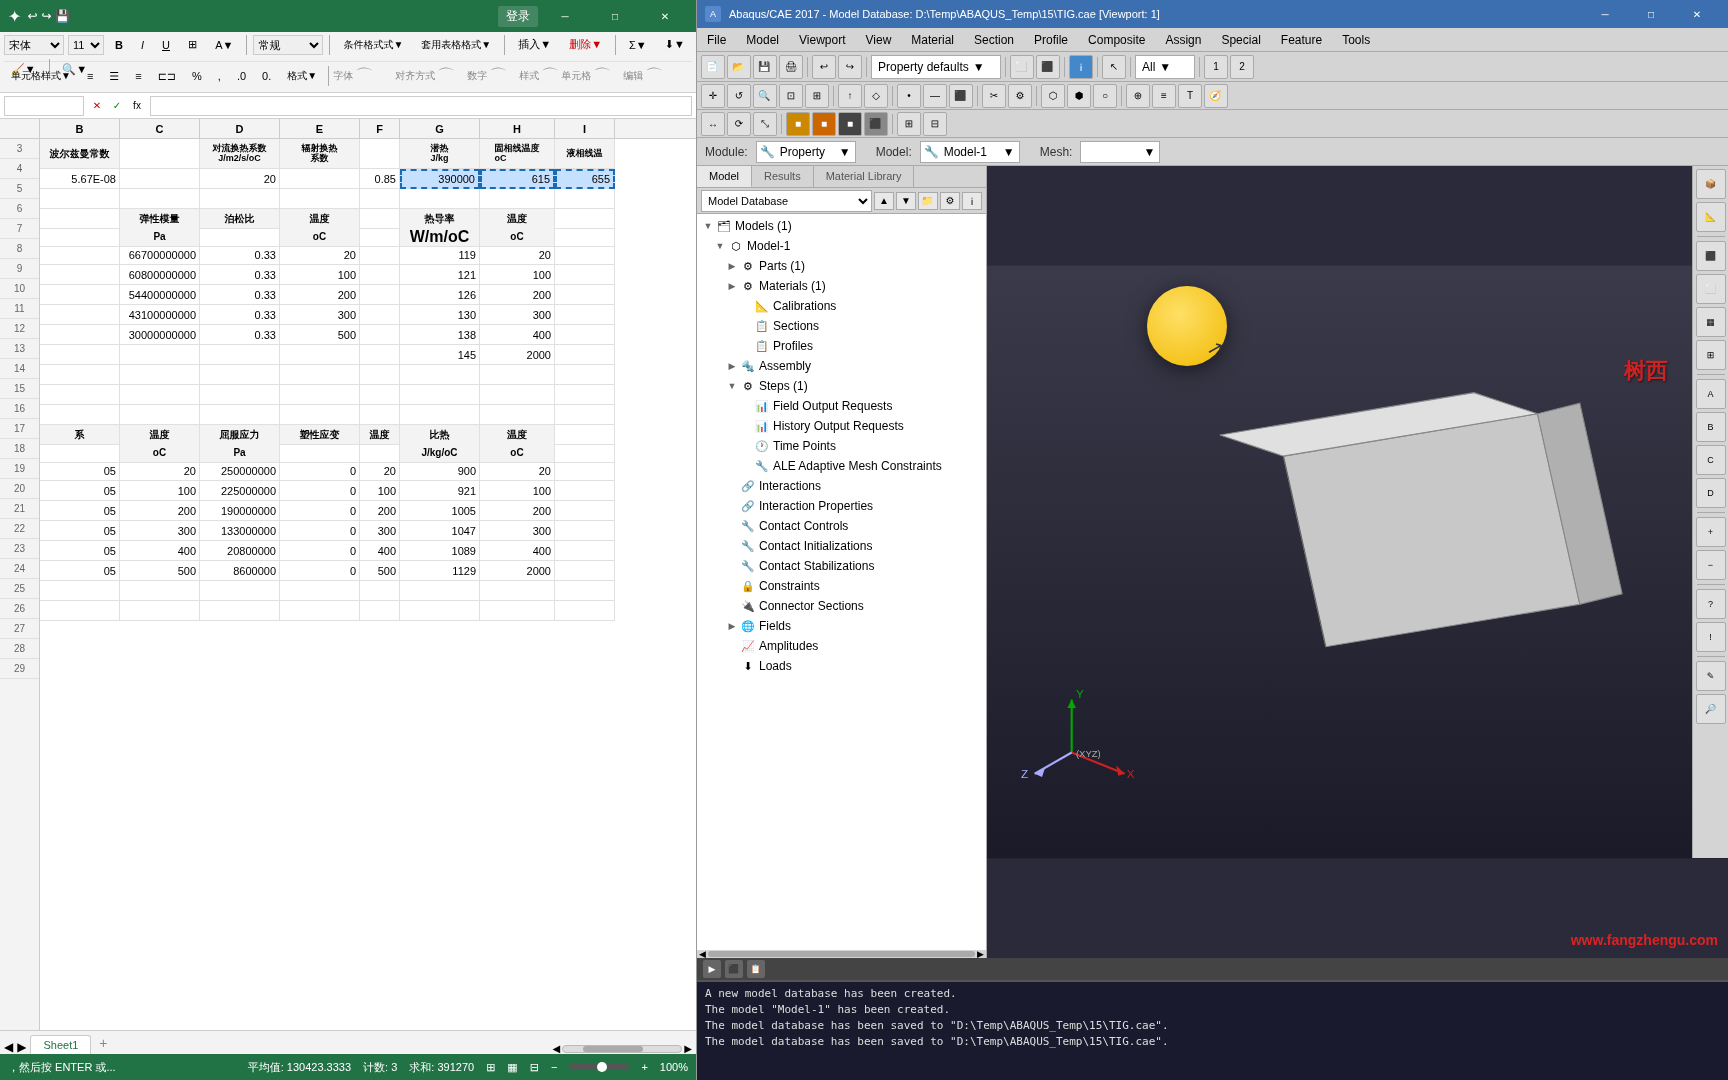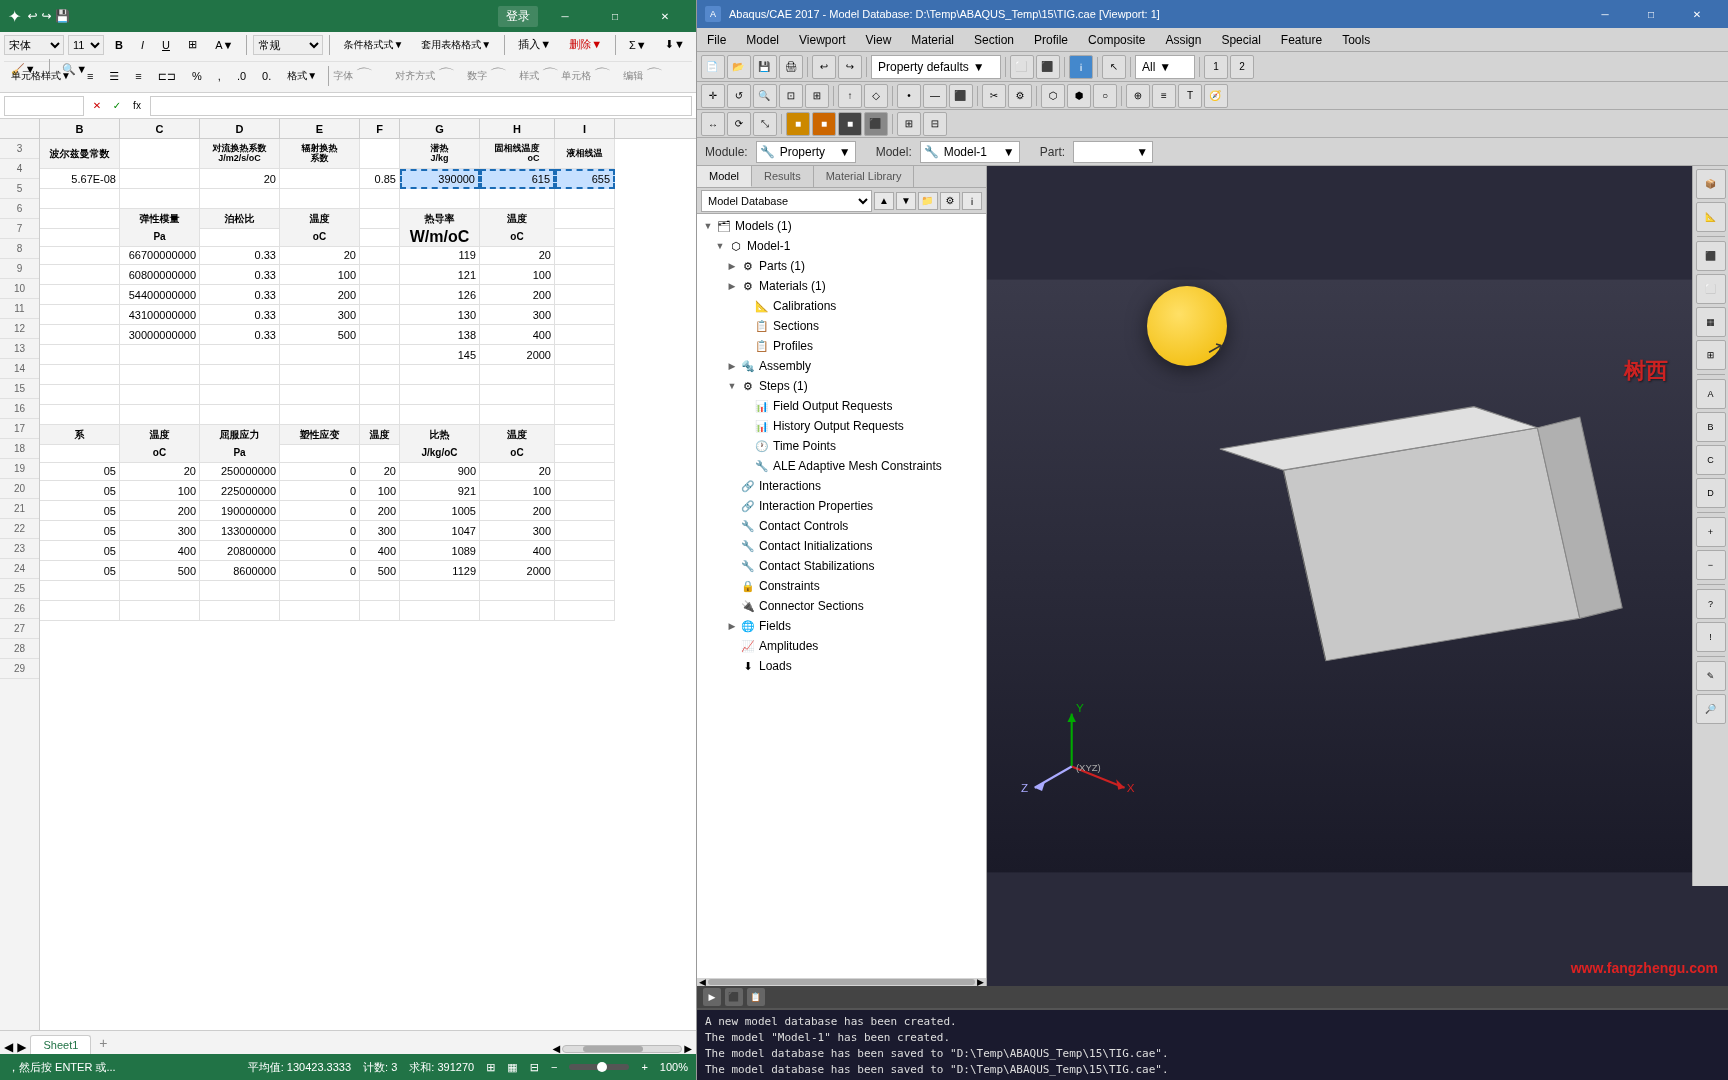--- a/index.html
+++ b/index.html
@@ -401,21 +401,21 @@
       display: flex; align-items: center; justify-content: center;
       cursor: pointer;
       font-size: 10px;
       border-radius: 2px;
       margin: 1px 0;
     }
     .rt-separator { width: 28px; height: 1px; background: #aaa; margin: 2px 0; }
 
     
     .abaqus-messages {
-      height: 72px;
+      height: 100px;
       background: #1a1a2e;
       color: #ddd;
       font-family: monospace;
       font-size: 11px;
       padding: 4px 8px;
       overflow-y: auto;
       border-top: 2px solid #555;
     }
     .msg-toolbar {
       height: 22px;
@@ -634,21 +634,21 @@
 
       <div class="grid-area" id="grid-area">
 
         <div class="grid-row" style="height:30px;">
           <div class="cell col-B header-cell" style="font-size:10px;height:30px;word-wrap:break-word;white-space:normal;line-height:1.2;text-align:center;justify-content:center;">波尔兹曼常数</div>
           <div class="cell col-C" style="height:30px;"></div>
           <div class="cell col-D header-cell" style="font-size:9px;height:30px;white-space:normal;line-height:1.1;text-align:center;justify-content:center;">对流换热系数<br>J/m2/s/oC</div>
           <div class="cell col-E header-cell" style="font-size:9px;height:30px;white-space:normal;line-height:1.1;text-align:center;justify-content:center;">辐射换热<br>系数</div>
           <div class="cell col-F" style="height:30px;"></div>
           <div class="cell col-G header-cell" style="font-size:9px;height:30px;white-space:normal;line-height:1.1;text-align:center;justify-content:center;">潜热<br>J/kg</div>
-          <div class="cell col-H header-cell" style="font-size:9px;height:30px;white-space:normal;line-height:1.1;text-align:right;justify-content:center;">固相线温度<br>oC</div>
+          <div class="cell col-H header-cell" style="font-size:9px;height:30px;white-space:normal;line-height:1.1;text-align:left;justify-content:center;">固相线温度<br>oC</div>
           <div class="cell col-I header-cell" style="font-size:9px;height:30px;white-space:normal;line-height:1.1;text-align:center;justify-content:center;">液相线温</div>
         </div>
 
         <div class="grid-row">
           <div class="cell col-B num">5.67E-08</div>
           <div class="cell col-C"></div>
           <div class="cell col-D num">20</div>
           <div class="cell col-E"></div>
           <div class="cell col-F num">0.85</div>
           <div class="cell col-G num selected-cell-highlight dashed-border">390000</div>
@@ -1043,21 +1043,21 @@
       <span>🔧</span>
       <span>Property</span>
       <span style="margin-left:auto;">▼</span>
     </div>
     <span class="module-label" style="margin-left:12px;">Model:</span>
     <div class="module-select">
       <span>🔧</span>
       <span>Model-1</span>
       <span style="margin-left:auto;">▼</span>
     </div>
-    <span class="module-label" style="margin-left:12px;">Part:</span>
+    <span class="module-label" style="margin-left:12px;">Mesh:</span>
     <div class="module-select" style="min-width:80px;">
       <span style="margin-left:auto;">▼</span>
     </div>
   </div>
 
   <div class="abaqus-main">
 
     <div class="abaqus-left-panel">
 
       <div class="left-tabs">

